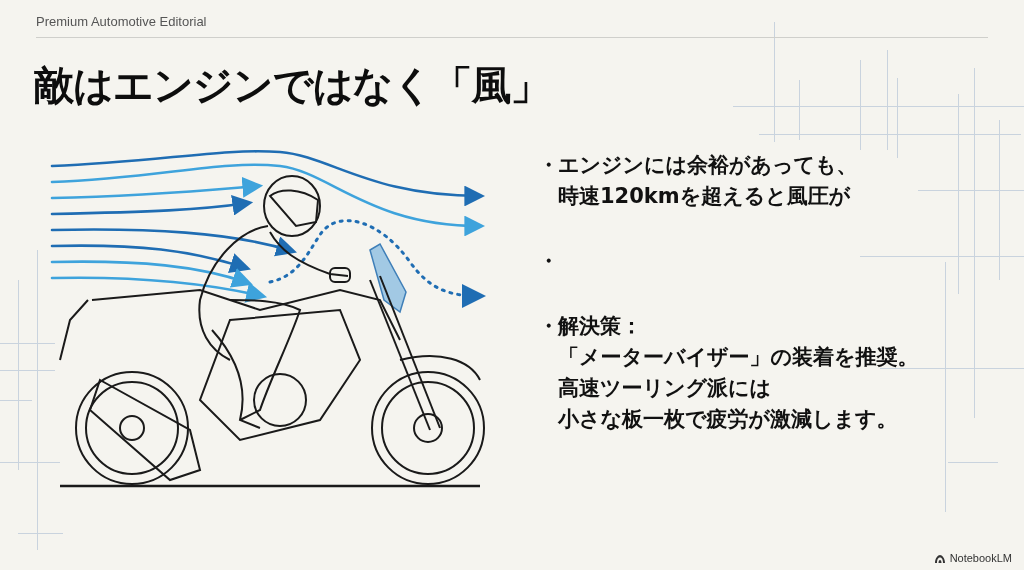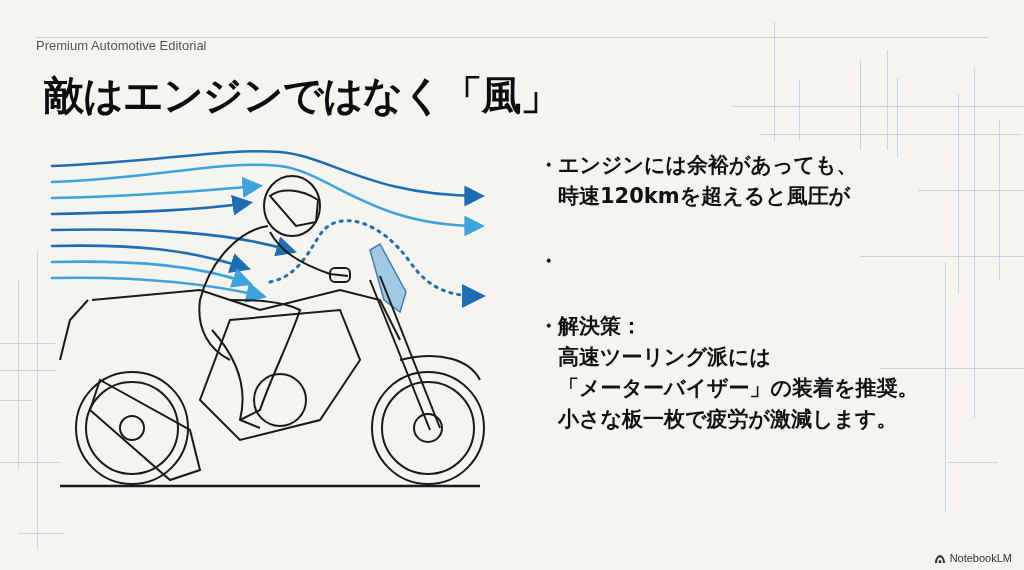--- a/index.html
+++ b/index.html
@@ -4,21 +4,21 @@
 <style>
   html, body { margin:0; padding:0; }
   body {
     width:1024px; height:570px; overflow:hidden; position:relative;
     background:#f5f4ef;
     font-family:"DejaVu Sans", "Liberation Sans", sans-serif;
   }
   .grid-line { position:absolute; background:#c9d3de; }
   .header-label {
     position:absolute; left:36px; top:14px;
-    font-size:13px; color:#555; font-family:"Liberation Sans", sans-serif;margin-top:24px;
+    font-size:13px; color:#555; font-family:"Liberation Sans", sans-serif;
   }
   .header-rule {
     position:absolute; left:36px; top:37px; width:952px; height:1px; background:#cfcfcb;
   }
   .title {
     position:absolute; left:34px; top:58px;
     font-size:40px; font-weight:bold; color:#0d0d0d; letter-spacing:-1px;
     font-family:"DejaVu Sans", sans-serif;
   }
   .illustration { position:absolute; left:0; top:140px; width:520px; height:360px; }
@@ -63,21 +63,21 @@
   <div class="grid-line" style="left:0;top:343px;width:55px;height:1px;"></div>
   <div class="grid-line" style="left:0;top:370px;width:55px;height:1px;"></div>
   <div class="grid-line" style="left:0;top:400px;width:32px;height:1px;"></div>
   <div class="grid-line" style="left:0;top:462px;width:60px;height:1px;"></div>
   <div class="grid-line" style="left:18px;top:533px;width:45px;height:1px;"></div>
 </div>
 
 <div class="header-label">Premium Automotive Editorial</div>
 <div class="header-rule"></div>
 
-<h1 class="title" style="margin:10px;">敵はエンジンではなく「風」</h1>
+<h1 class="title" style="margin:0;">敵はエンジンではなく「風」</h1>
 
 <svg class="illustration" viewBox="0 140 520 360">
   <defs>
     <marker id="ahD" markerWidth="8" markerHeight="8" refX="6" refY="4" orient="auto">
       <path d="M0,0 L8,4 L0,8 Z" fill="#1f6db3"></path>
     </marker>
     <marker id="ahL" markerWidth="8" markerHeight="8" refX="6" refY="4" orient="auto">
       <path d="M0,0 L8,4 L0,8 Z" fill="#3ea3dc"></path>
     </marker>
   </defs>
@@ -133,22 +133,22 @@
       <div>時速120kmを超えると風圧が</div>
     </div>
   </div>
   <div class="bullet" style="margin-top:34px;">
     <span class="dot">・</span>
   </div>
   <div class="bullet" style="margin-top:34px;">
     <span class="dot">・</span>
     <div class="lines">
       <div>解決策：</div>
+      <div>「メーターバイザー」の装着を推奨。</div>
       <div>高速ツーリング派には</div>
-      <div>「メーターバイザー」の装着を推奨。</div>
       <div>小さな板一枚で疲労が激減します。</div>
     </div>
   </div>
 </div>
 
 <div class="brand">
   <svg width="12" height="10" viewBox="0 0 12 10">
     <path d="M1,9 C1,4 4,1 6,1 C8,1 11,4 11,9 L9,9 C9,5 7.5,3.5 6,3.5 C4.5,3.5 3,5 3,9 Z" fill="#333"></path>
     <path d="M4.5,9 C4.5,7 5.2,6 6,6 C6.8,6 7.5,7 7.5,9 Z" fill="#333"></path>
   </svg>

